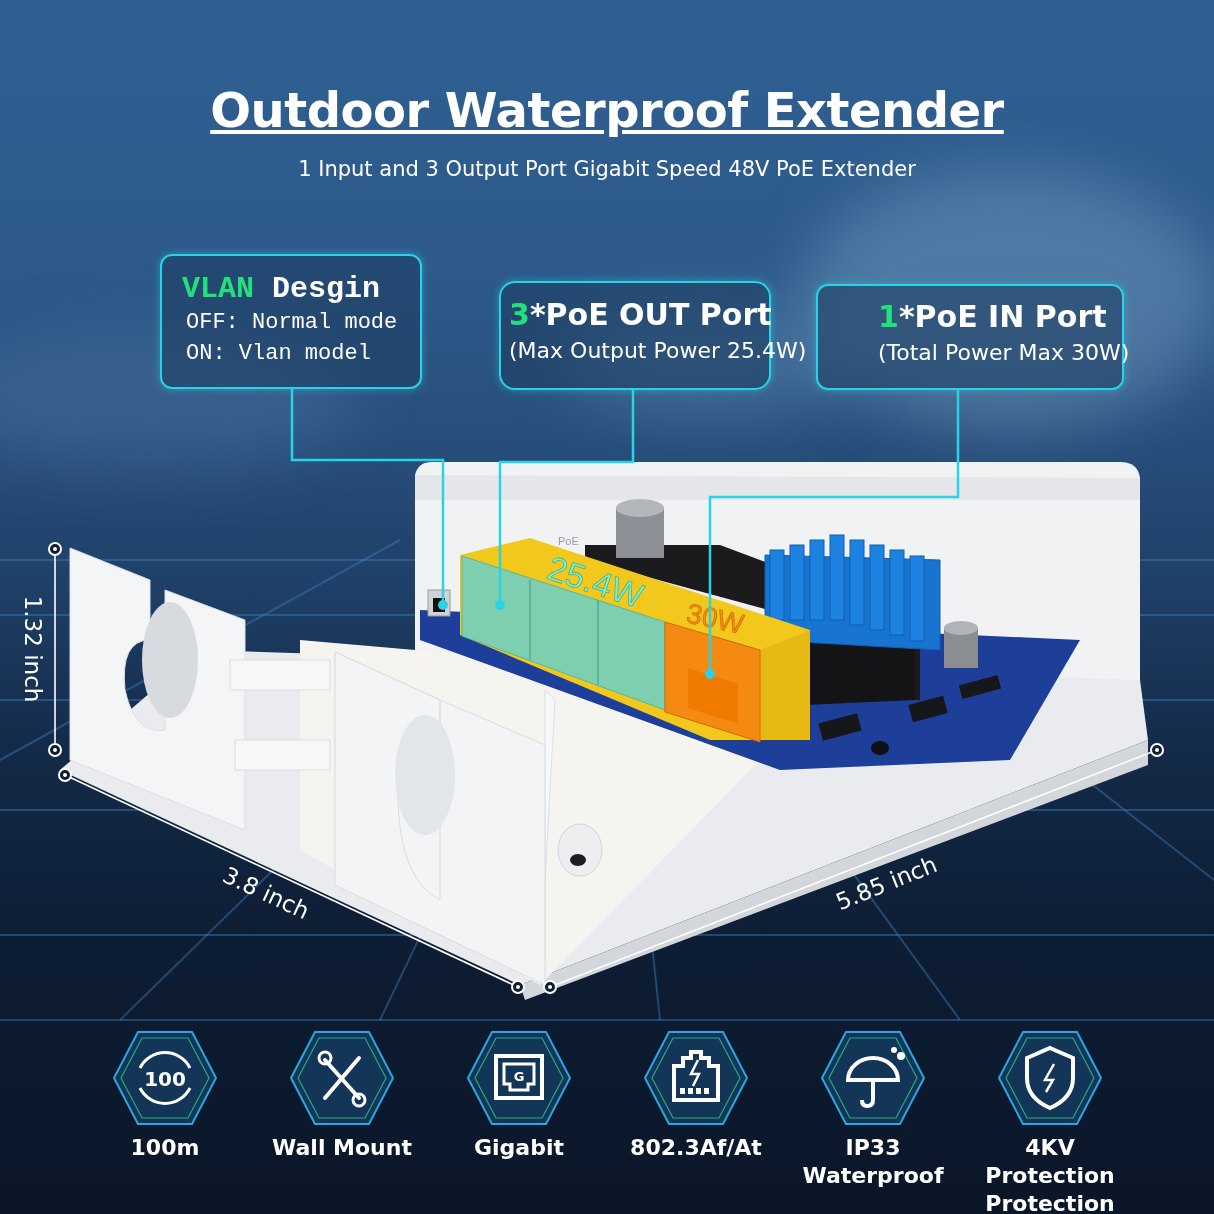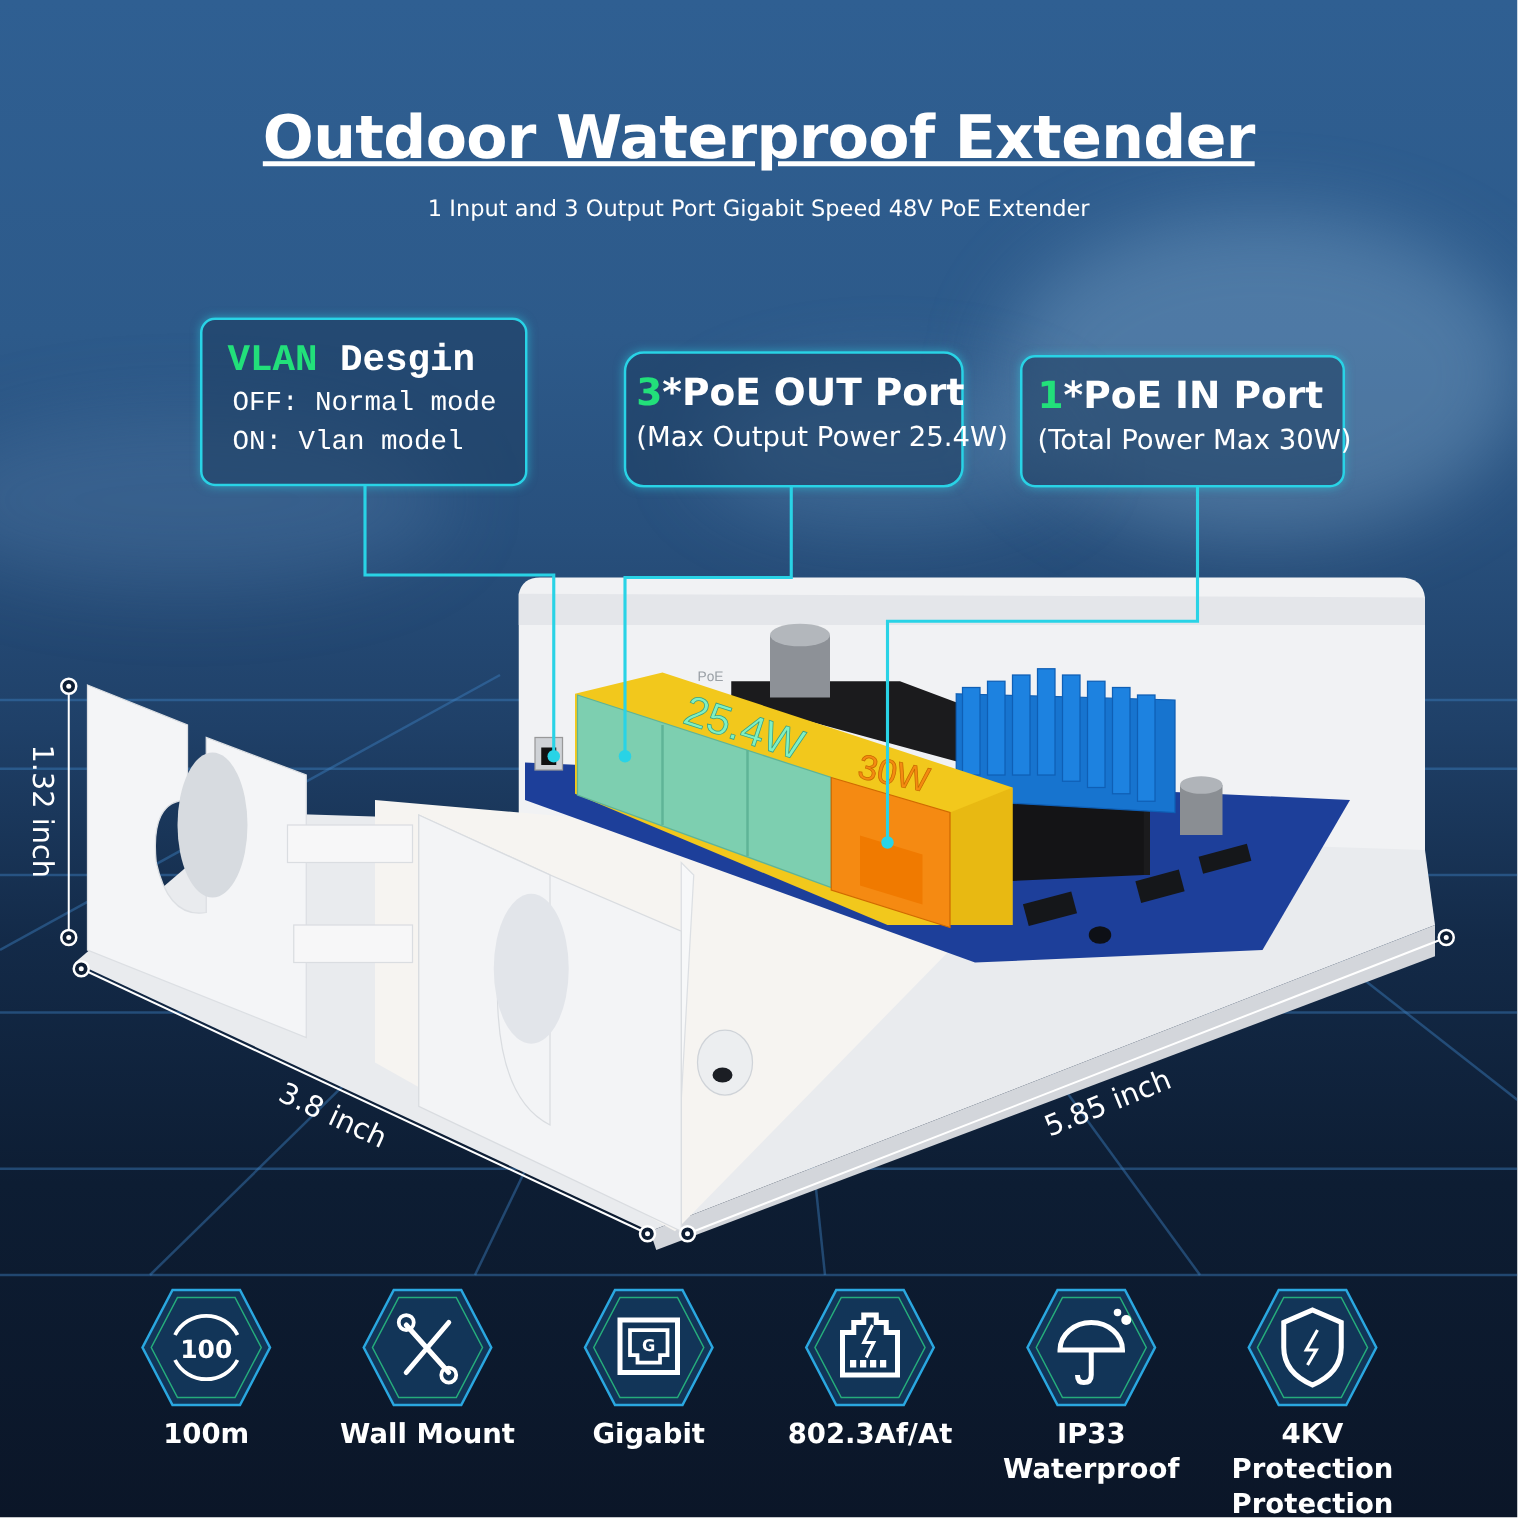--- a/index.html
+++ b/index.html
@@ -4,21 +4,21 @@
 <style>
   html,body{margin:0;padding:0;}
   body{width:1214px;height:1214px;overflow:hidden;font-family:"DejaVu Sans","Liberation Sans",sans-serif;}
   .canvas{position:relative;width:1214px;height:1214px;overflow:hidden;
     background:linear-gradient(180deg,#2f5f92 0%,#2d5a8a 22%,#28507d 35%,#1f4068 48%,#132a48 62%,#0d1d33 78%,#0b1628 100%);}
   .cloud{position:absolute;border-radius:50%;filter:blur(30px);}
   svg.scene{position:absolute;left:0;top:0;}
   .title{position:absolute;left:0;width:1214px;top:82px;text-align:center;color:#fff;
     font-family:"DejaVu Sans",sans-serif;font-weight:bold;font-size:48px;letter-spacing:-0.5px;text-decoration:underline;}
   .subtitle{position:absolute;left:0;width:1214px;top:157px;text-align:center;color:#fff;
-    font-size:18px;}
+    font-size:21px;}
   .callout{position:absolute;border:2.5px solid #29d3e6;border-radius:12px;
     background:rgba(30,60,95,0.55);box-shadow:0 0 8px rgba(41,211,230,0.5);color:#fff;}
   .callout .head{font-weight:bold;font-size:30px;white-space:nowrap;}
   .callout .accent{color:#22e07a;}
   .callout .line{font-size:22px;white-space:nowrap;}
   .dim{position:absolute;color:#fff;font-size:23px;white-space:nowrap;}
   .feat{position:absolute;top:1028px;width:170px;text-align:center;color:#fff;}
   .feat .hex{display:block;margin:0 auto;}
   .feat .label{font-size:22px;font-weight:bold;line-height:28px;margin-top:6px;}
 </style>
@@ -164,21 +164,21 @@
     <div class="line" style="margin:6px 0 0 24px;">ON: Vlan model</div>
   </div>
 
   <div class="callout" style="left:499px;top:281px;width:268px;height:105px;border-radius:16px;">
     <div class="head" style="margin:14px 0 0 8px;">
       <span class="accent">3</span><span>*PoE OUT Port</span>
     </div>
     <div class="line" style="margin:6px 0 0 8px;">(Max Output Power 25.4W)</div>
   </div>
 
-  <div class="callout" style="left:816px;top:284px;width:256px;height:102px;">
+  <div class="callout" style="left:816px;top:284px;width:256px;height:102px;padding-left:48px;">
     <div class="head" style="margin:13px 0 0 12px;">
       <span class="accent">1</span><span>*PoE IN Port</span>
     </div>
     <div class="line" style="margin:6px 0 0 12px;">(Total Power Max 30W)</div>
   </div>
 
   <div class="dim" style="left:-20px;top:636px;transform:rotate(90deg);">1.32 inch</div>
   <div class="dim" style="left:220px;top:880px;transform:rotate(25deg);">3.8 inch</div>
   <div class="dim" style="left:833px;top:870px;transform:rotate(-22deg);">5.85 inch</div>
 

